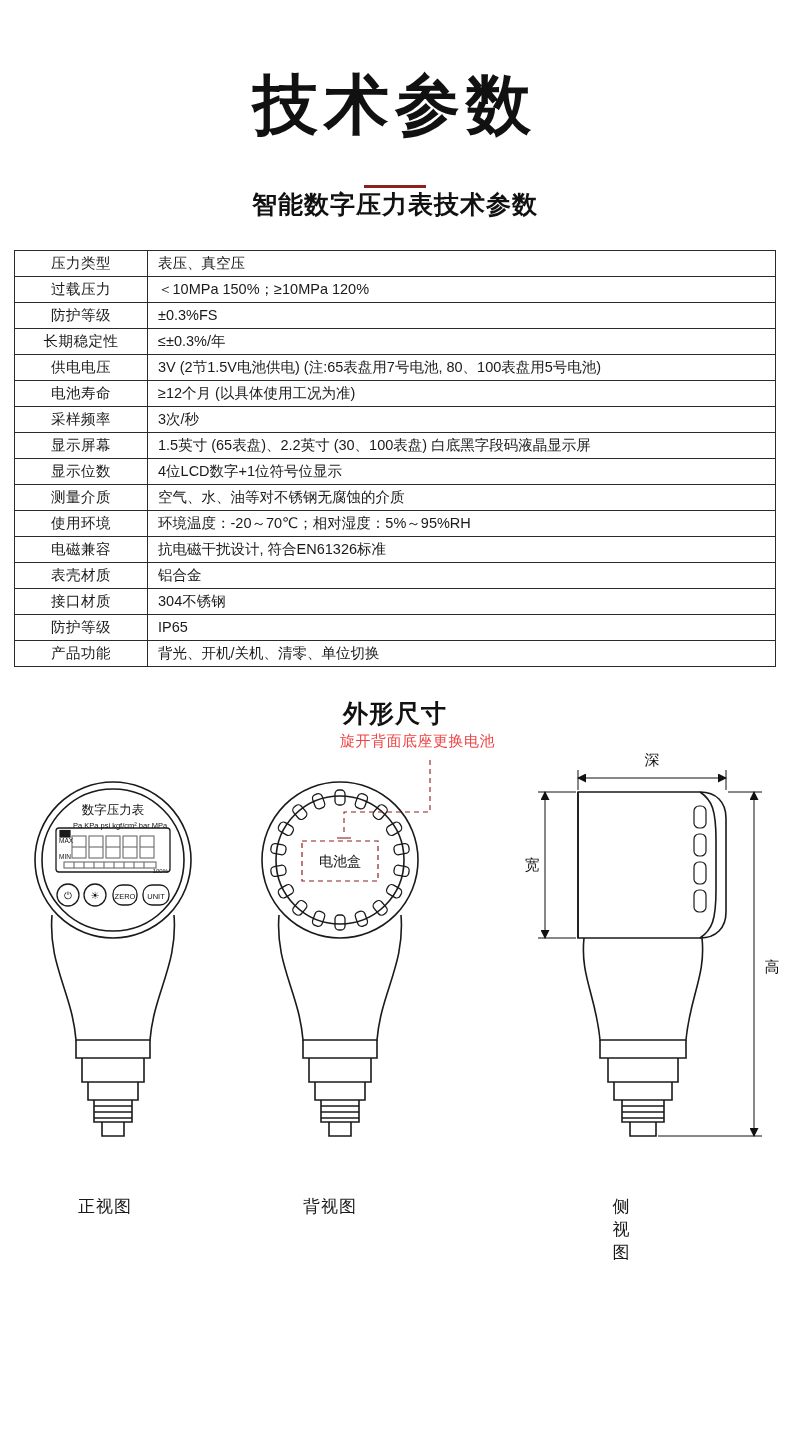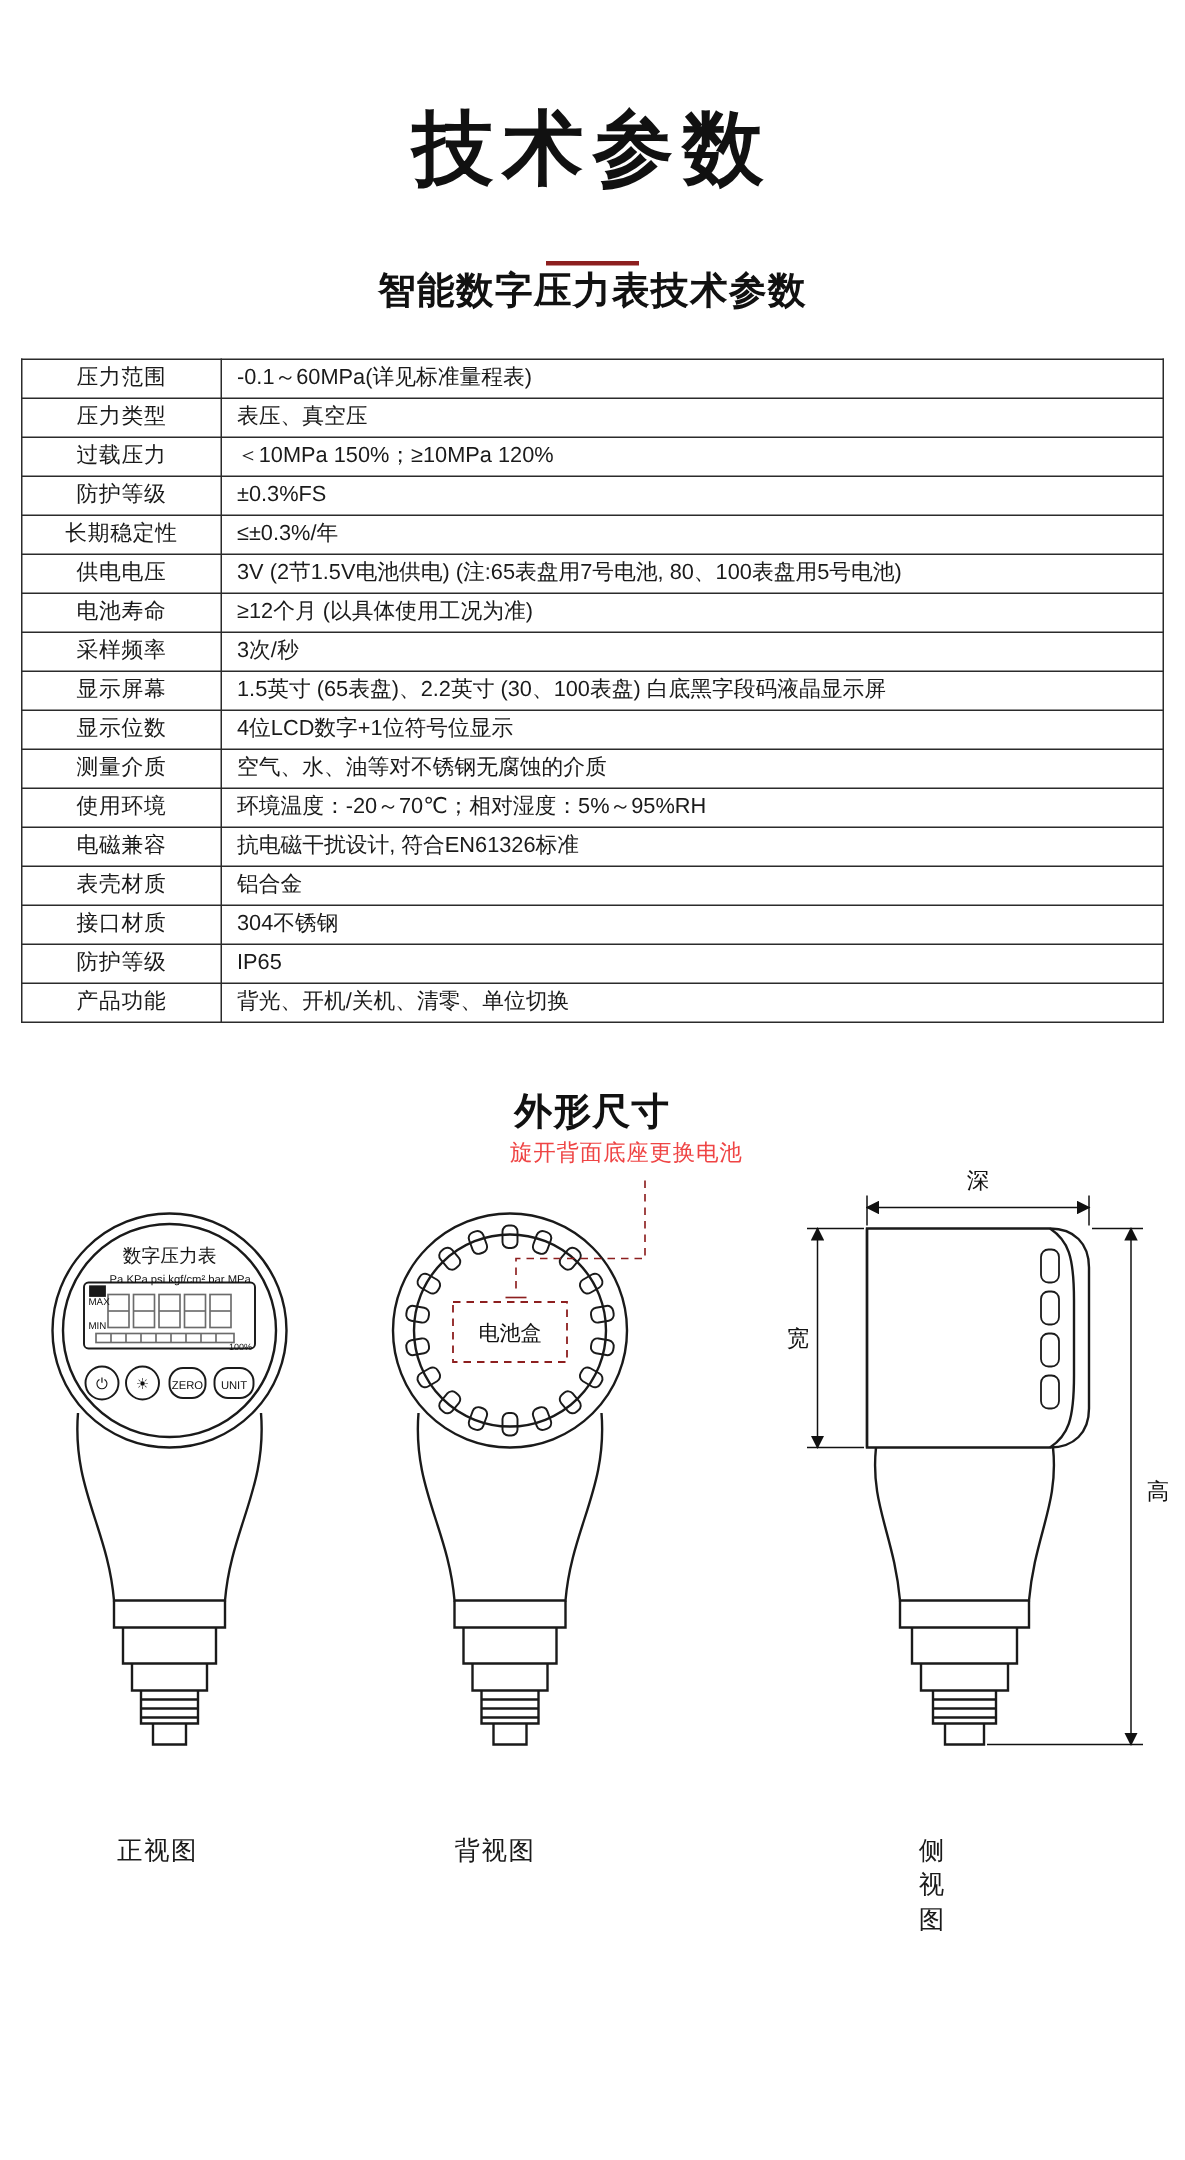--- a/index.html
+++ b/index.html
@@ -18,21 +18,21 @@
 
   .page {
     width: 790px;
     height: 1440px;
     position: relative;
   }
 
   
   .main-title {
     text-align: center;
-    font-size: 54px;
+    font-size: 65px;
     font-weight: bold;
     letter-spacing: 6px;
     color: #111111;
     padding-top: 72px;
     line-height: 1;
     font-family: "DejaVu Sans", "Liberation Sans", sans-serif;
   }
   .title-rule {
     width: 62px;
     height: 3px;
@@ -72,21 +72,21 @@
   .spec-table td.v {
     padding-left: 10px;
   }
 
   
   .dims-title {
     text-align: center;
     font-size: 25px;
     font-weight: bold;
     color: #111111;
-    margin-top: 42px;
+    margin-top: 30px;
     letter-spacing: 1px;
   }
 
   .dim-area {
     position: relative;
     width: 790px;
     height: 500px;
     margin-top: 10px;
   }
   .dim-area svg {
@@ -124,24 +124,20 @@
 
 <div class="page">
 
   <div class="main-title">技术参数</div>
   <div class="title-rule"></div>
 
   <div class="section-title">智能数字压力表技术参数</div>
 
   <table class="spec-table">
     <tbody>
-      <tr>
-          <td class="k">压力范围</td>
-          <td class="v">-0.1～60MPa(详见标准量程表)</td>
-        </tr>
       <tr>
           <td class="k">压力类型</td>
           <td class="v">表压、真空压</td>
         </tr>
       <tr>
           <td class="k">过载压力</td>
           <td class="v">＜10MPa 150%；≥10MPa 120%</td>
         </tr>
       <tr>
           <td class="k">防护等级</td>

